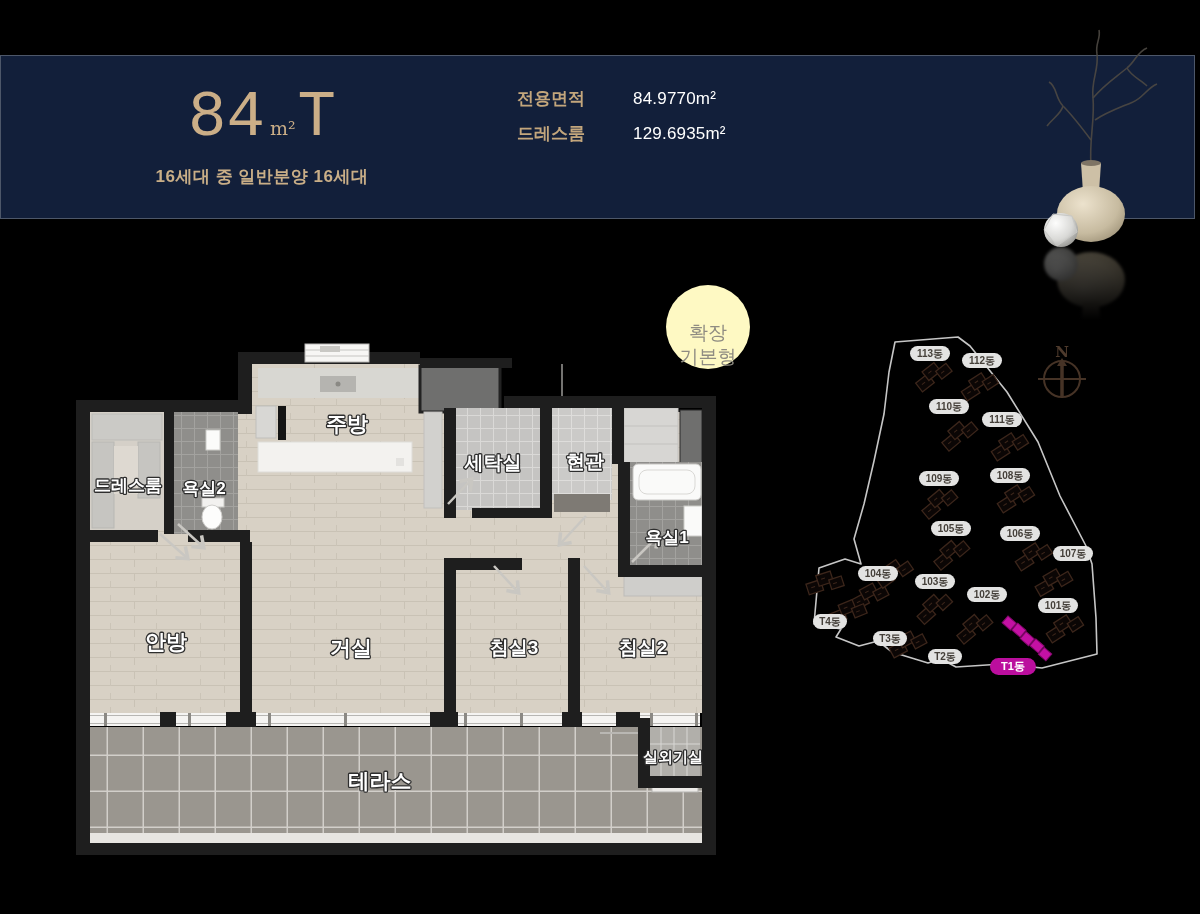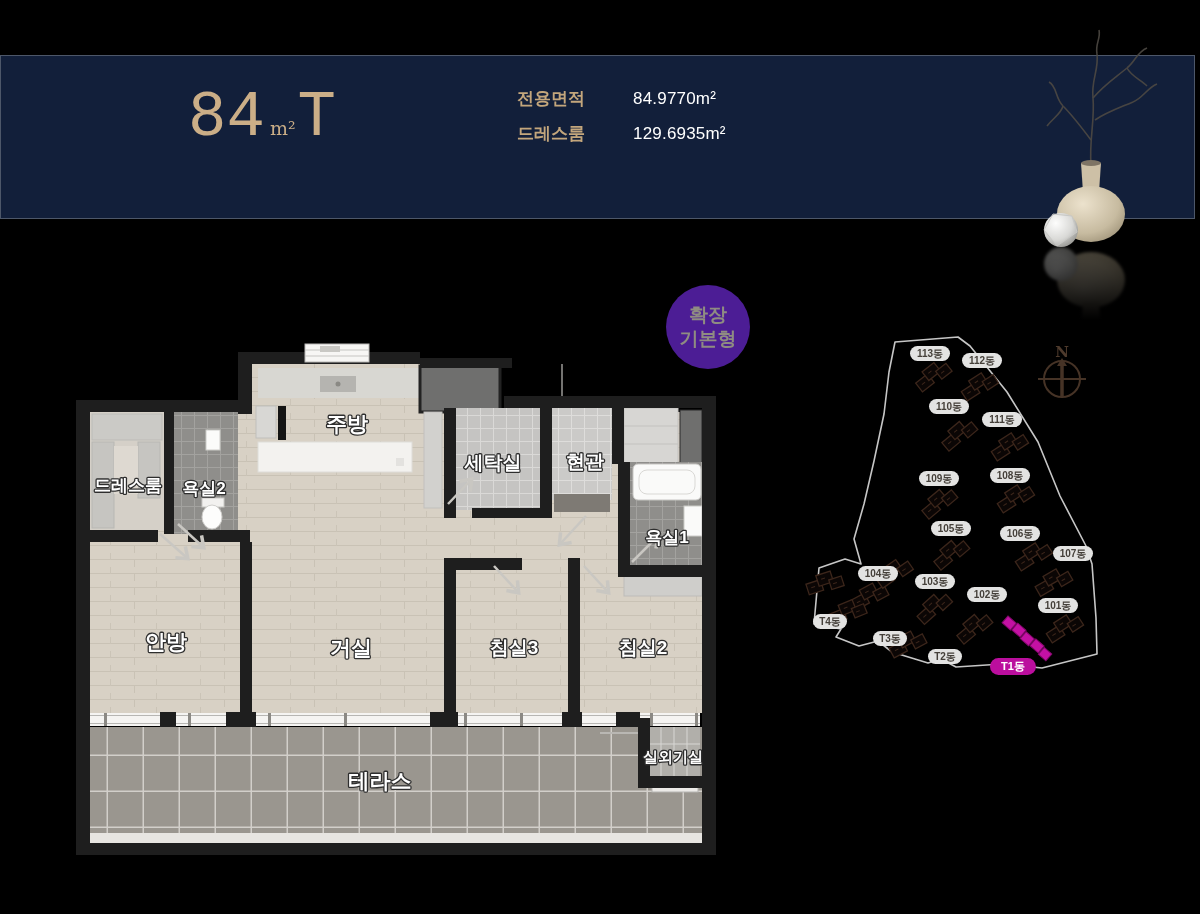--- a/index.html
+++ b/index.html
@@ -15,22 +15,22 @@
   #subtitle{position:absolute;left:117px;top:165px;width:290px;text-align:center;
             color:#c9ae87;font-size:17px;font-weight:600;letter-spacing:.5px;}
   .area-col{position:absolute;top:88px;}
   .arow{display:flex;line-height:22px;margin-bottom:13px;font-size:17px;}
   .alabel{color:#c3a67c;font-weight:700;}
   .avalue{color:#fff;letter-spacing:.2px;}
   #area-col1{left:517px;} #area-col1 .alabel{width:116px;} #area-col1 .avalue{width:86px;}
   #area-col2{left:777px;} #area-col2 .alabel{width:122px;} #area-col2 .avalue{width:84px;}
   
   #badge{position:absolute;left:666px;top:285px;width:84px;height:84px;border-radius:50%;
-         background:#4c1d95;display:flex;flex-direction:column;align-items:center;justify-content:center;
-         color:#8f8c82;font-size:19px;line-height:24px;font-weight:700;}
+         background:#fef9c3;display:flex;flex-direction:column;align-items:center;justify-content:flex-end;
+         color:#8f8c82;font-size:19px;line-height:24px;font-weight:400;}
   
   svg{position:absolute;}
   #vase-svg{left:1035px;top:20px;}
   #floor-svg{left:60px;top:340px;}
   #site-svg{left:795px;top:330px;}
   .rl{font-weight:700;fill:#ffffff;stroke:#2e2e2e;stroke-width:2.6px;paint-order:stroke;
       stroke-linejoin:round;text-anchor:middle;}
   .pill-rect{fill:#e3e3e2;}
   .pill-text{font-size:10px;font-weight:700;fill:#45403a;text-anchor:middle;}
   .pill-text-hl{font-size:11px;font-weight:700;fill:#ffffff;text-anchor:middle;}
@@ -39,20 +39,21 @@
 </head>
 <body>
 
 <div id="page">
 
   <div id="banner"></div>
 
   <div id="title-block">
     <span class="t-big">84</span><span class="t-small">m²</span><span class="t-big">T</span>
   </div>
+  <div id="subtitle">16세대 중 일반분양 16세대</div>
 
   <div class="area-col" id="area-col1">
     <div class="arow">
       <span class="alabel">전용면적</span>
       <span class="avalue">84.9770m²</span>
     </div>
     <div class="arow">
       <span class="alabel">드레스룸</span>
       <span class="avalue">129.6935m²</span>
     </div>

